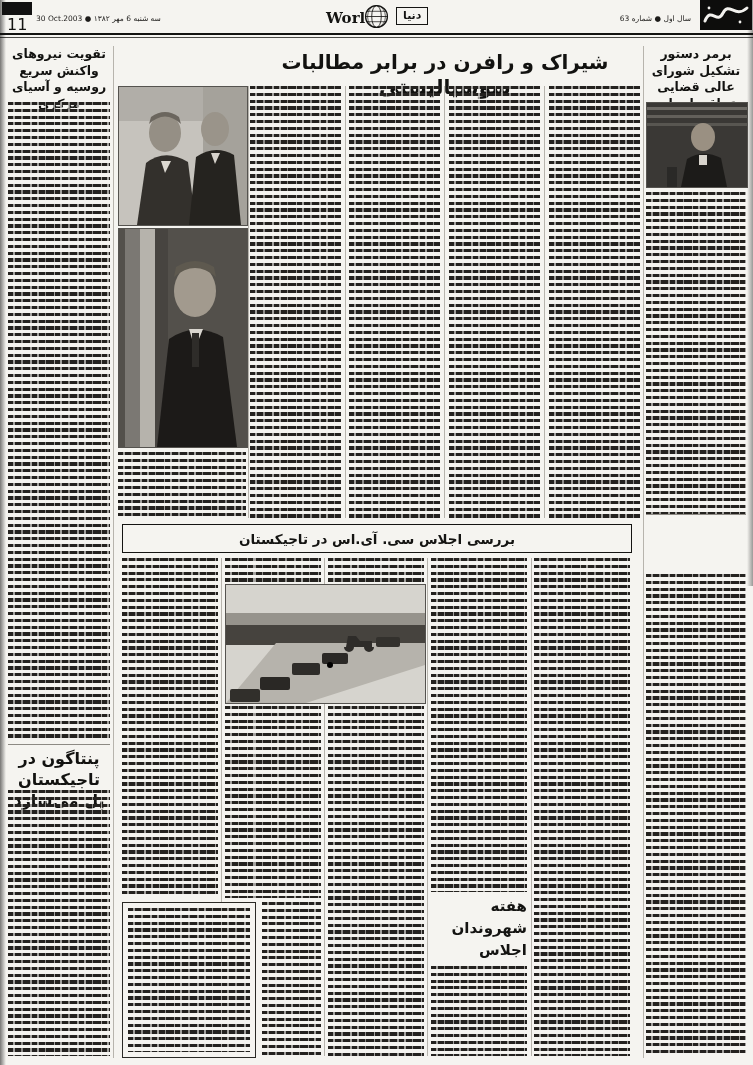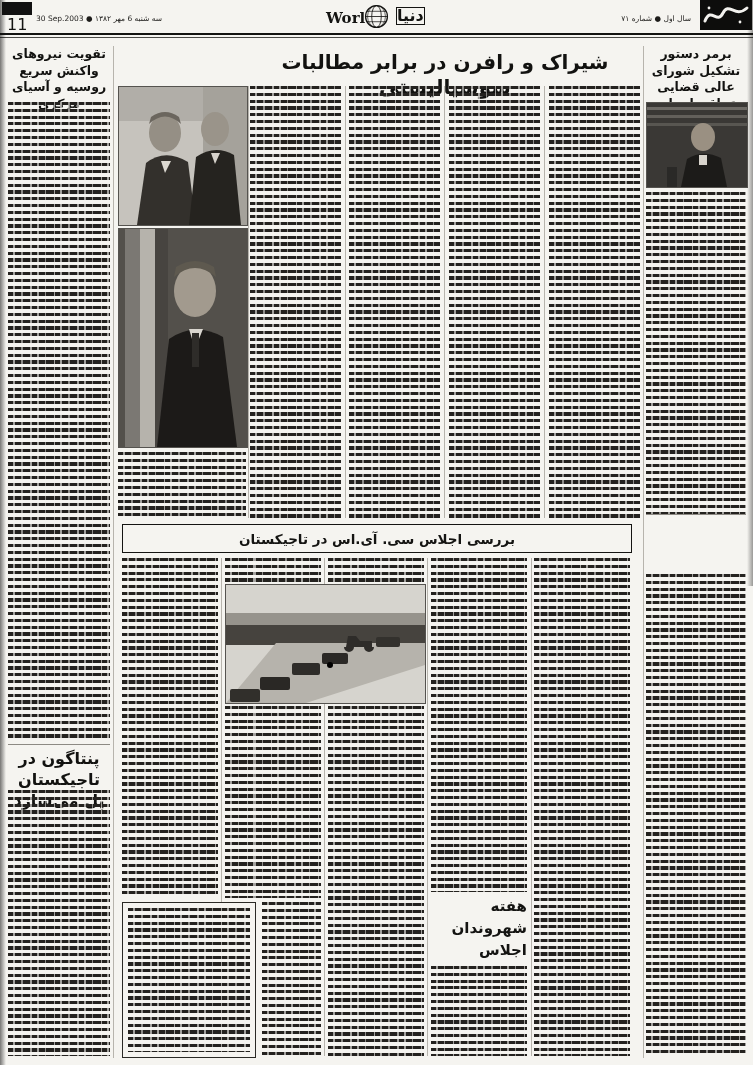--- a/index.html
+++ b/index.html
@@ -9,21 +9,21 @@
     font-family:"DejaVu Sans",sans-serif;color:#141412;
   }
   .abs{position:absolute;}
   
   .rule{position:absolute;left:0;width:753px;background:#141412;}
   .vr{position:absolute;width:1px;background:#b7b4ad;}
   .hr{position:absolute;height:1px;background:#8d8a84;}
   .pagenum{font-weight:normal;font-size:16px;}
   .smalltxt{font-size:7.5px;white-space:nowrap;color:#1d1c1a;}
   .world{font-family:"DejaVu Serif",serif;font-weight:bold;font-size:15px;direction:ltr;}
-  .fa-box{border:1.5px solid #141412;padding:0 0;font-weight:bold;font-size:16px;line-height:16px;background:#f5f4f0;}
+  .fa-box{border:1.5px solid #141412;padding:0 6px;font-weight:bold;font-size:11px;line-height:16px;background:#f5f4f0;}
   .masthead{background:#0d0d0c;}
   
   .hl{font-weight:bold;color:#121210;text-align:center;line-height:1.32;}
   .hl-main{font-size:20px;line-height:1.25;}
   .hl-col{font-size:12.5px;}
   .hl-box{border:1.5px solid #141412;display:flex;align-items:center;justify-content:center;font-size:13.5px;font-weight:bold;background:#f5f4f0;z-index:3;}
   .hl-inline{font-size:15px;font-weight:bold;text-align:right;line-height:1.45;background:#f5f4f0;z-index:3;}
   
   .ft{
     position:absolute;
@@ -49,39 +49,39 @@
 
   <div class="edge-l"></div>
   <div class="edge-r"></div>
 
   <div class="abs" style="left:2px;top:2px;width:30px;height:13px;background:#111;"></div>
   <div class="abs pagenum" style="left:7px;top:15px;">11</div>
 
   <div class="abs smalltxt" style="left:36px;top:14px;direction:rtl;">
     <span>سه شنبه 6 مهر ۱۳۸۲</span>
     <span>●</span>
-    <span style="direction:ltr;unicode-bidi:embed;">30 Sep.2003</span>
+    <span style="direction:ltr;unicode-bidi:embed;">30 Oct.2003</span>
   </div>
 
   <div class="abs world" style="left:326px;top:9px;">World</div>
 
   <div class="abs" style="left:364px;top:4px;width:25px;height:25px;">
     <svg viewBox="0 0 24 24" width="25" height="25">
       <circle cx="12" cy="12" r="10.5" fill="#f5f4f0" stroke="#141412" stroke-width="1.2"></circle>
       <ellipse cx="12" cy="12" rx="4.6" ry="10.5" fill="none" stroke="#141412" stroke-width="0.8"></ellipse>
       <ellipse cx="12" cy="12" rx="8.6" ry="10.5" fill="none" stroke="#141412" stroke-width="0.6"></ellipse>
       <line x1="1.5" y1="12" x2="22.5" y2="12" stroke="#141412" stroke-width="0.8"></line>
       <line x1="3" y1="7" x2="21" y2="7" stroke="#141412" stroke-width="0.7"></line>
       <line x1="3" y1="17" x2="21" y2="17" stroke="#141412" stroke-width="0.7"></line>
     </svg>
   </div>
 
   <div class="abs fa-box" style="left:396px;top:7px;">دنیا</div>
 
-  <div class="abs smalltxt" style="right:62px;top:14px;">سال اول ● شماره ۷۱</div>
+  <div class="abs smalltxt" style="right:62px;top:14px;">سال اول ● شماره 63</div>
 
   <div class="abs masthead" style="right:1px;top:0;width:52px;height:30px;">
     <svg viewBox="0 0 52 30" width="52" height="30">
       <path d="M5 21 C 11 6, 17 25, 23 13 S 35 19, 47 8" stroke="#f2f1ee" fill="none" stroke-width="3" stroke-linecap="round"></path>
       <circle cx="9" cy="8" r="1.4" fill="#f2f1ee"></circle>
       <circle cx="40" cy="22" r="1.4" fill="#f2f1ee"></circle>
     </svg>
   </div>
 
   <div class="rule" style="top:33px;height:2px;"></div>

